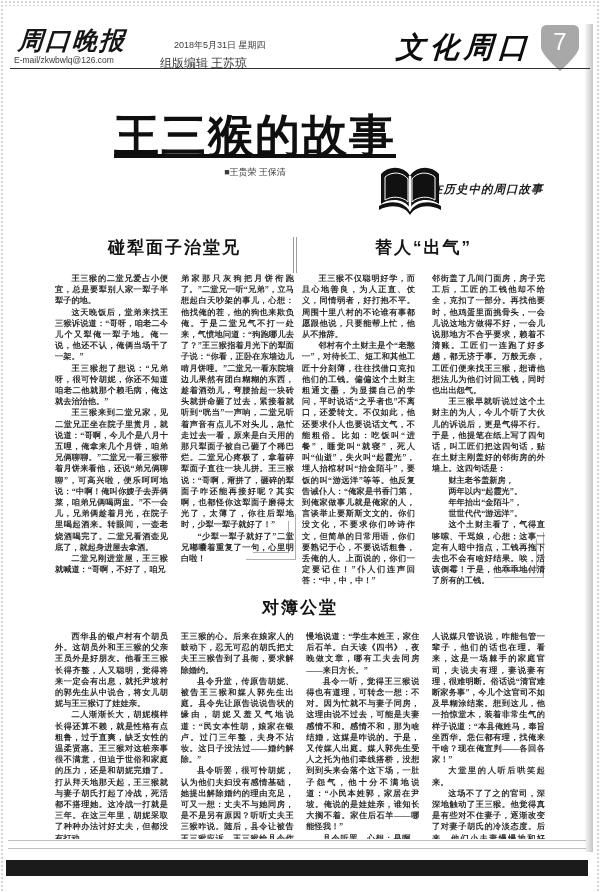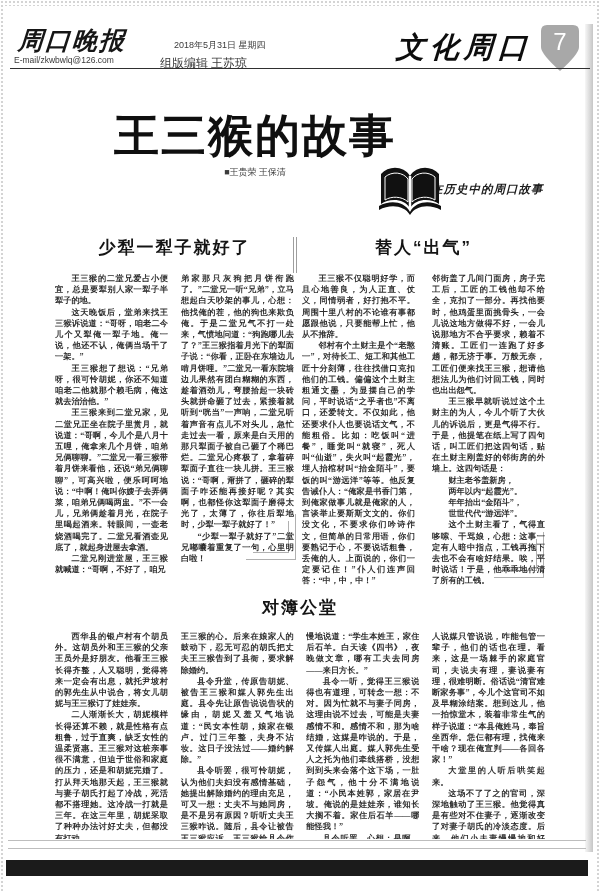--- a/index.html
+++ b/index.html
@@ -27,21 +27,21 @@
   .mh-editor { position:absolute; left:148px; top:31px; font-size:12px; color:#3a3a3a;
                font-family:Liberation Serif, serif;text-align:right; }
   .section-callig { position:absolute; right:56px; top:4px; font-size:29px; font-weight:bold;
                     letter-spacing:5px; color:#0d0d0d; font-style:italic; transform:skewX(-3deg); }
   .page-badge { position:absolute; right:8px; top:0px; width:40px; height:48px; }
   .header-rule { position:absolute; top:68px; left:10px; width:580px; border-top:1.5px solid #2f2f2f; z-index:2; }
 
   
   .title-block { position:absolute; top:106px; left:60px; width:390px; text-align:center; z-index:2; }
   .main-title { font-size:45px; font-weight:900; color:#0f0f0f; letter-spacing:2px;
-                font-family:"Liberation Serif","DejaVu Serif",serif; }
+                font-family:"Liberation Serif","DejaVu Serif",serif;text-decoration:underline; }
   .byline { margin-top:0; font-size:9px; color:#3c3c3c; }
 
   
   .banner { position:absolute; left:378px; top:158px; width:195px; height:62px; z-index:2; }
   .banner-text { position:absolute; left:28px; top:24px; font-size:11.5px; font-weight:bold;
                  font-style:italic; letter-spacing:1px; color:#1c1c1c; white-space:nowrap; z-index:1; }
   .book-svg { position:absolute; left:0; top:4px; z-index:2; }
 
   
   .section { position:absolute; z-index:2; }
@@ -108,21 +108,21 @@
     <path d="M32,14 L32,46" stroke="#ffffff" stroke-width="2.5"></path>
     <path d="M7,15 C14,9 25,10 30,17 L30,40 C24,34 13,34 7,38 Z" fill="#111111" stroke="#ffffff" stroke-width="1"></path>
     <path d="M57,15 C50,9 39,10 34,17 L34,40 C40,34 51,34 57,38 Z" fill="#111111" stroke="#ffffff" stroke-width="1"></path>
     <path d="M1,44 C12,38 26,39 32,50 C38,39 52,38 63,44 L63,48 C52,42 38,43 32,53 C26,43 12,42 1,48 Z" fill="#111111"></path>
   </svg>
 </div>
 
 <div class="vtick"></div>
 
 <section class="section sec1">
-  <h2 class="sec-heading">少犁一犁子就好了</h2>
+  <h2 class="sec-heading">碰犁面子治堂兄</h2>
   <div class="cols">
       <div class="col">
         <p class="para">王三猴的二堂兄爱占小便宜，总是要犁别人家一犁子半犁子的地。</p>
         <p class="para">这天晚饭后，堂弟来找王三猴诉说道：“哥呀，咱老二今儿个又犁俺一犁子地。俺一说，他还不认，俺俩当场干了一架。”</p>
         <p class="para">王三猴想了想说：“兄弟呀，很可怜胡妮，你还不知道咱老二他就那个赖毛病，俺这就去治治他。”</p>
         <p class="para">王三猴来到二堂兄家，见二堂兄正坐在院子里赏月，就说道：“哥啊，今儿个是八月十五哩，俺拿来几个月饼，咱弟兄俩聊聊。”二堂兄一看三猴带着月饼来看他，还说“弟兄俩聊聊”，可高兴啦，便乐呵呵地说：“中啊！俺叫你嫂子去弄俩菜，咱弟兄俩喝两盅。”不一会儿，兄弟俩趁着月光，在院子里喝起酒来。转眼间，一壶老烧酒喝完了。二堂兄看酒壶见底了，就起身进屋去拿酒。</p>
         <p class="para">二堂兄刚进堂屋，王三猴就喊道：“哥啊，不好了，咱兄</p>
       </div>
       <div class="col">
         <p class="cont">弟家那只灰狗把月饼衔跑了。”二堂兄一听“兄弟”，立马想起白天吵架的事儿，心想：他找俺的茬，他的狗也来欺负俺。于是二堂兄气不打一处来，气愤地问道：“狗跑哪儿去了？”王三猴指着月光下的犁面子说：“你看，正卧在东墙边儿啃月饼哩。”二堂兄一看东院墙边儿果然有团白糊糊的东西，趁着酒劲儿，弯腰拾起一块砖头就拼命砸了过去，紧接着就听到“咣当”一声响，二堂兄听着声音有点儿不对头儿，急忙走过去一看，原来是白天用的那只犁面子被自己砸了个稀巴烂。二堂兄心疼极了，拿着碎犁面子直往一块儿拼。王三猴说：“哥啊，甭拼了，砸碎的犁面子咋还能再接好呢？其实啊，也都怪你这犁面子磨得太光了，太薄了，你往后犁地时，少犁一犁子就好了！”</p>
@@ -139,21 +139,21 @@
         <p class="para">邻村有个土财主是个“老憨一”，对待长工、短工和其他工匠十分刻薄，往往找借口克扣他们的工钱。偏偏这个土财主粗通文墨，为显摆自己的学问，平时说话“之乎者也”不离口，还爱转文。不仅如此，他还要求仆人也要说话文气，不能粗俗。比如：吃饭叫“进餐”，睡觉叫“就寝”，死人叫“仙逝”，失火叫“起霞光”，埋人抬棺材叫“抬金陌斗”，要饭的叫“游远洋”等等。他反复告诫仆人：“俺家是书香门第，到俺家做事儿就是俺家的人，言谈举止要斯斯文文的。你们没文化，不要求你们吟诗作文，但简单的日常用语，你们要熟记于心，不要说话粗鲁，丢俺的人。上面说的，你们一定要记住！”仆人们连声回答：“中，中，中！”</p>
         <p class="para">这年春天，这个土财主在</p>
       </div>
       <div class="col">
         <p class="cont">邻街盖了几间门面房，房子完工后，工匠的工钱他却不给全，克扣了一部分。再找他要时，他鸡蛋里面挑骨头，一会儿说这地方做得不好，一会儿说那地方不合乎要求，赖着不清账。工匠们一连跑了好多趟，都无济于事。万般无奈，工匠们便来找王三猴，想请他想法儿为他们讨回工钱，同时也出出怨气。</p>
         <p class="para">王三猴早就听说过这个土财主的为人，今儿个听了大伙儿的诉说后，更是气得不行。于是，他提笔在纸上写了四句话，叫工匠们把这四句话，贴在土财主刚盖好的邻街房的外墙上。这四句话是：</p>
         <div class="verse">财主老爷盖新房，</div>
         <div class="verse">两年以内“起霞光”。</div>
         <div class="verse">年年抬出“金陌斗”，</div>
         <div class="verse">世世代代“游远洋”。</div>
-        <p class="para">这个土财主看了，气得直哆嗦、干骂娘，心想：这事一定有人暗中指点，工钱再拖下去也不会有啥好结果。唉，平时说话！于是，他乖乖地付清了所有的工钱。</p>
+        <p class="para">这个土财主看了，气得直哆嗦、干骂娘，心想：这事一定有人暗中指点，工钱再拖下去也不会有啥好结果。唉，活该倒霉！于是，他乖乖地付清了所有的工钱。</p>
       </div>
     </div>
 </section>
 
 <section class="section sec3">
   <h2 class="sec-heading">对簿公堂</h2>
   <div class="cols">
       <div class="col">
         <p class="para">西华县的银卢村有个胡员外。这胡员外和王三猴的父亲王员外是好朋友。他看王三猴长得齐整，人又聪明，觉得将来一定会有出息，就托尹坡村的郭先生从中说合，将女儿胡妮与王三猴订了娃娃亲。</p>
         <p class="para">二人渐渐长大，胡妮模样长得还算不赖，就是性格有点粗鲁，过于直爽，缺乏女性的温柔贤惠。王三猴对这桩亲事很不满意，但迫于世俗和家庭的压力，还是和胡妮完婚了。打从拜天地那天起，王三猴就与妻子胡氏打起了冷战，死活都不搭理她。这冷战一打就是三年。在这三年里，胡妮采取了种种办法讨好丈夫，但都没有打动</p>

